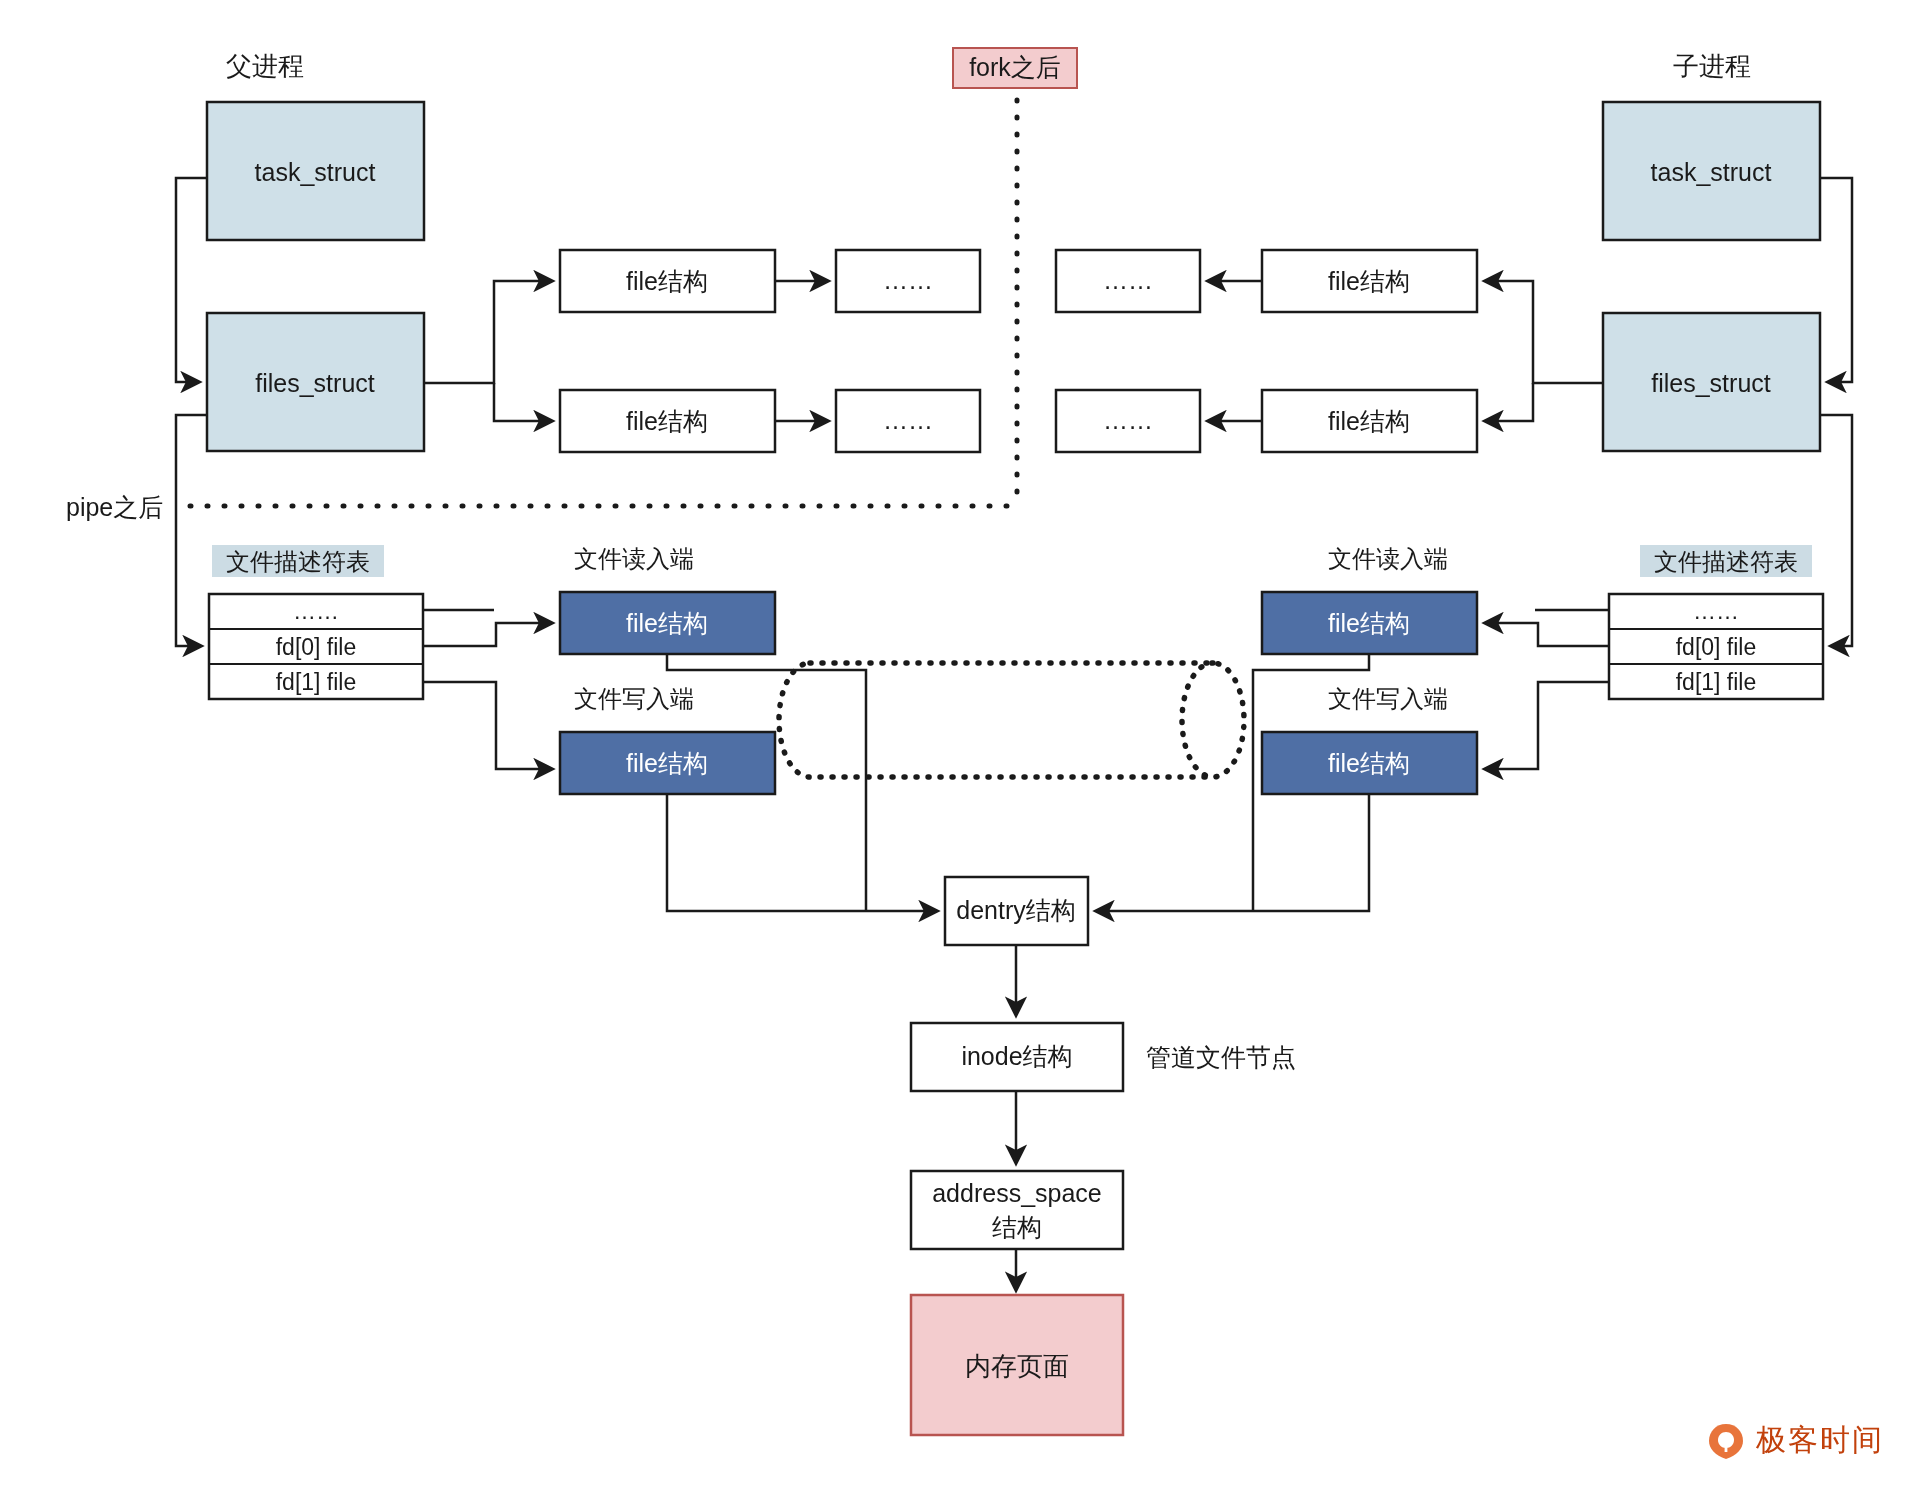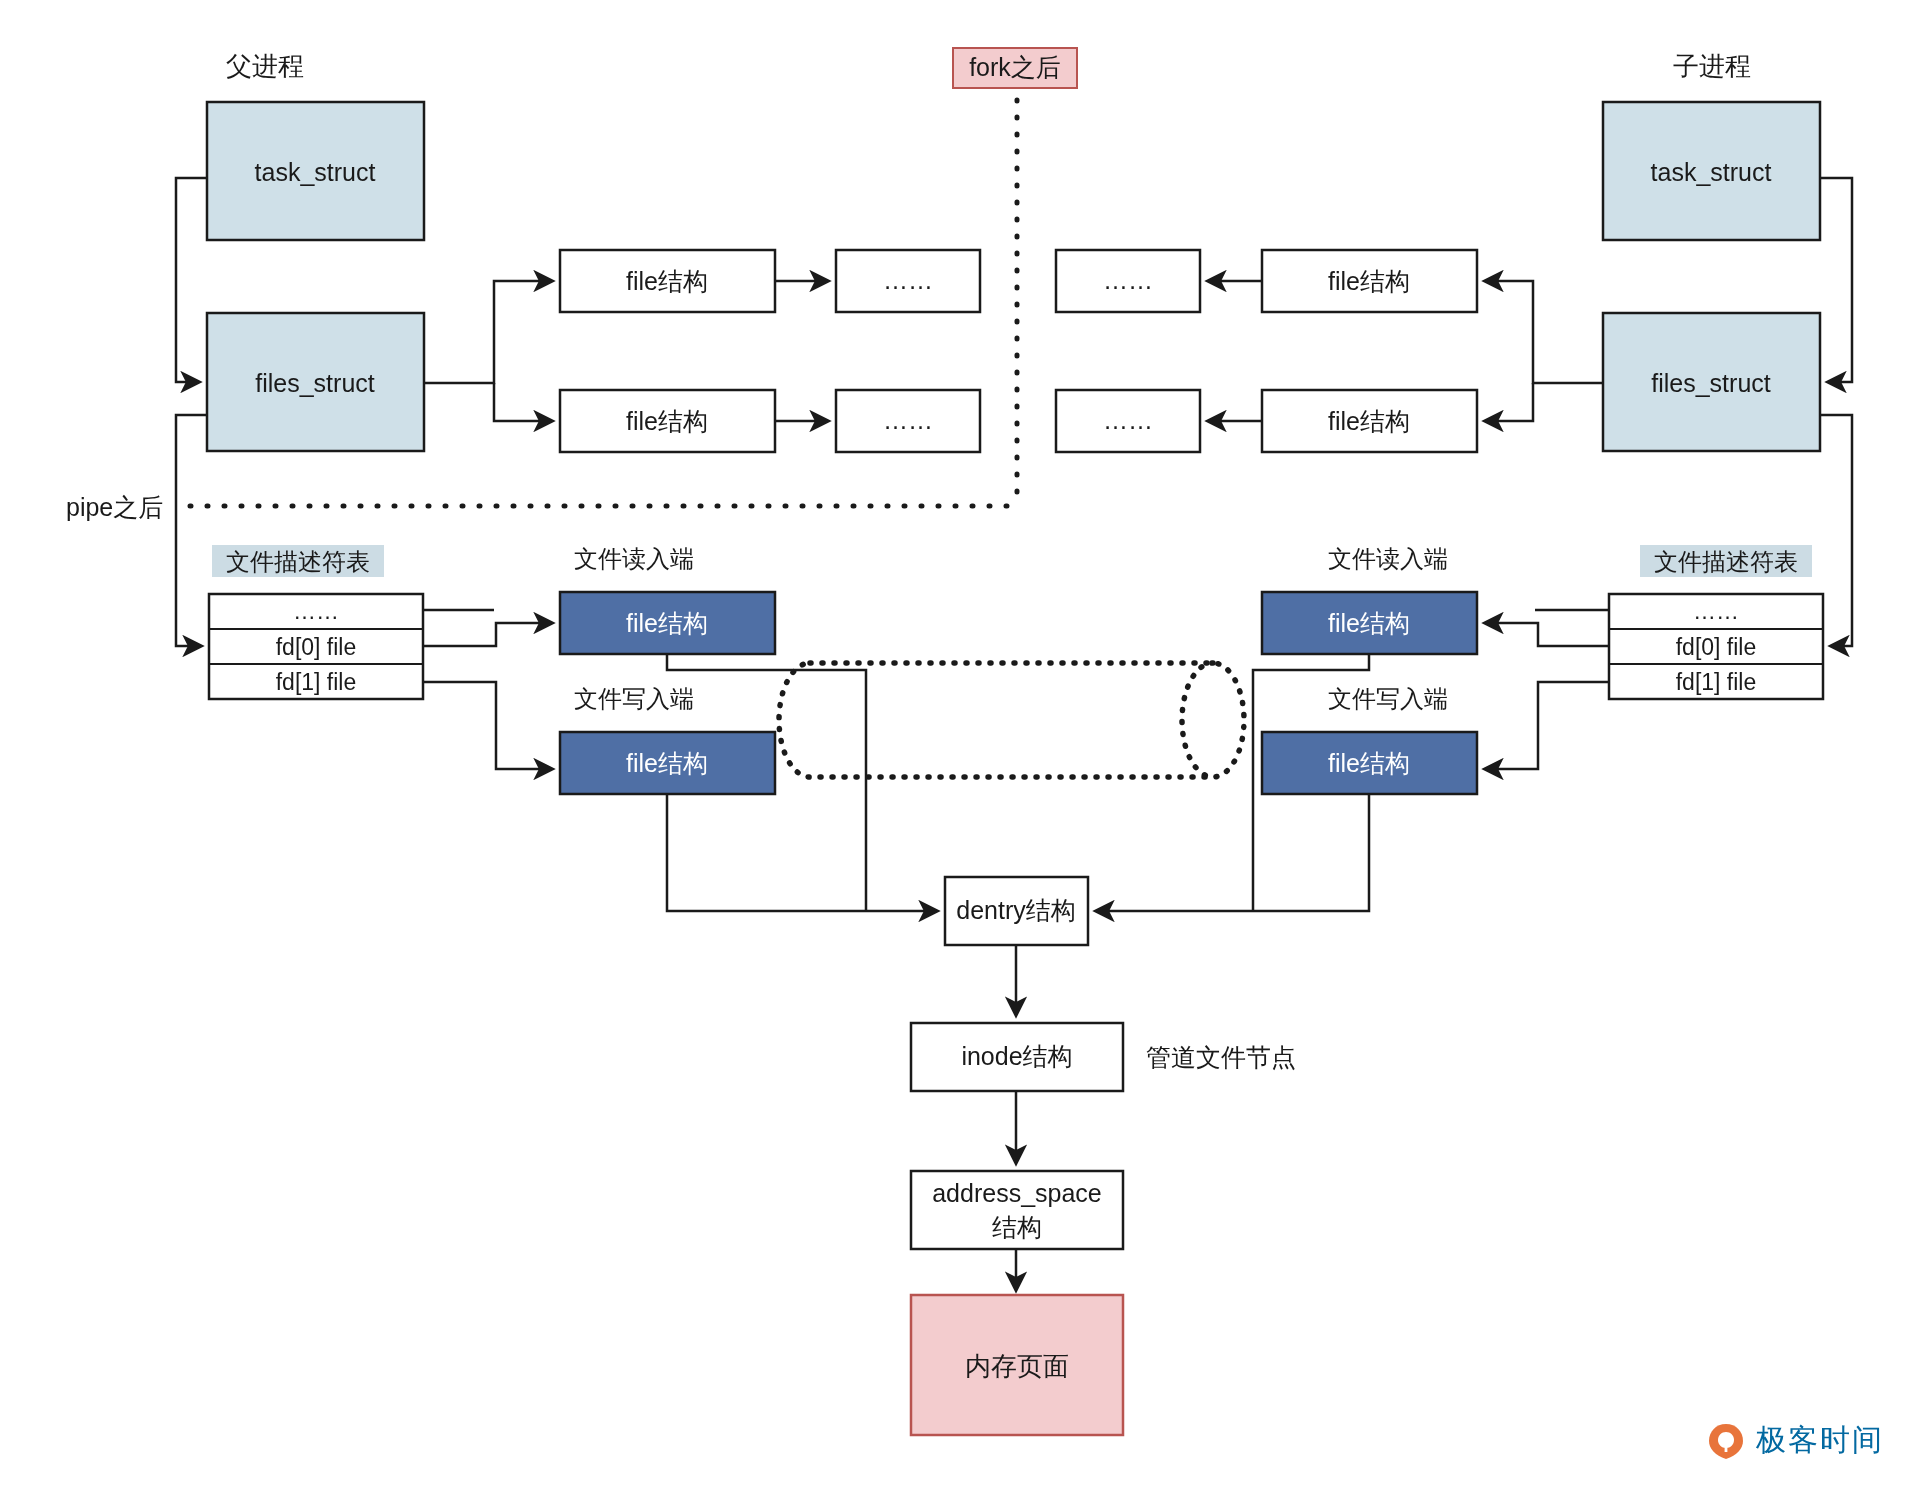--- a/index.html
+++ b/index.html
@@ -4,21 +4,21 @@
 <style>
   html,body{margin:0;padding:0;background:#ffffff;}
   body{
     font-family:"Liberation Sans","DejaVu Sans",sans-serif;
     width:1920px;height:1489px;position:relative;overflow:hidden;
   }
   #canvas{position:absolute;inset:0;width:1920px;height:1489px;}
   .nodeText{font-family:"Liberation Sans","DejaVu Sans",sans-serif;}
   .logo-wrap{position:absolute;right:36px;bottom:28px;display:flex;align-items:center;gap:10px;}
   .logo-mark{width:40px;height:40px;position:relative;}
-  .logo-text{font-size:30px;color:#0369a1;letter-spacing:2px;font-family:"DejaVu Sans",sans-serif;}
+  .logo-text{font-size:30px;color:#c2410c;letter-spacing:2px;font-family:"DejaVu Sans",sans-serif;}
 </style>
 </head>
 <body>
 
 <svg id="canvas" viewBox="0 0 1920 1489" xmlns="http://www.w3.org/2000/svg">
   <defs>
     <marker id="arrow" viewBox="0 0 12 12" refX="10" refY="6" markerWidth="9" markerHeight="9" orient="auto-start-reverse">
       <path d="M0,0 L12,6 L0,12 L3,6 z" fill="#1a1a1a"></path>
     </marker>
   </defs>

